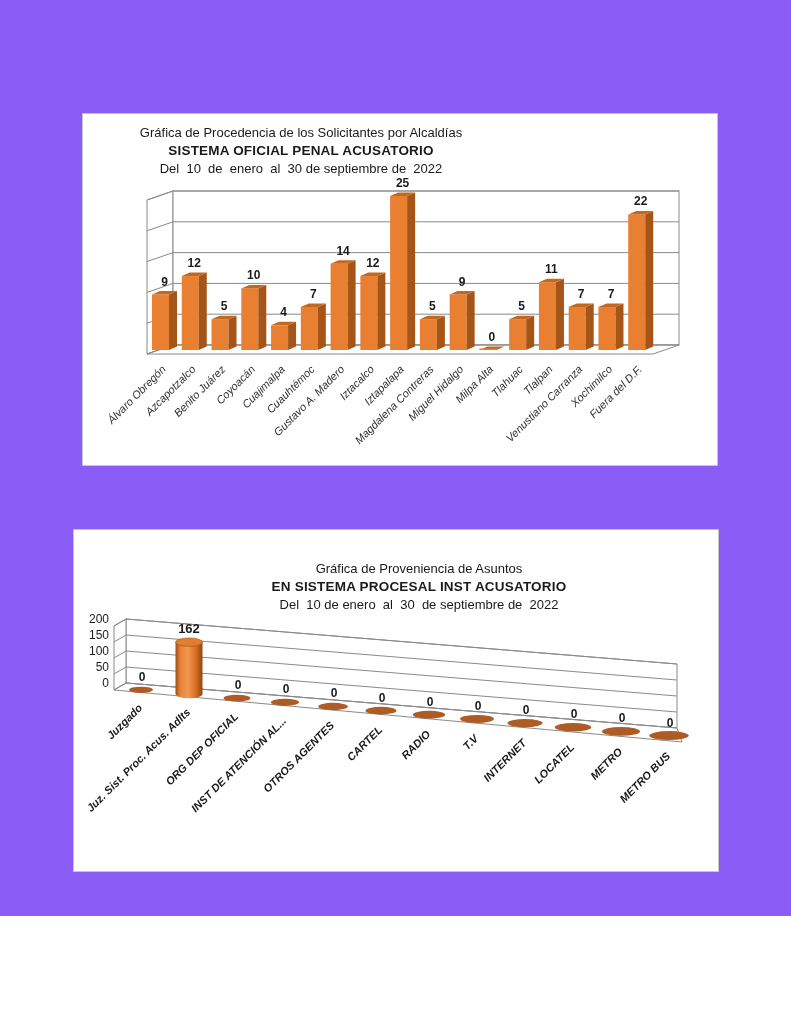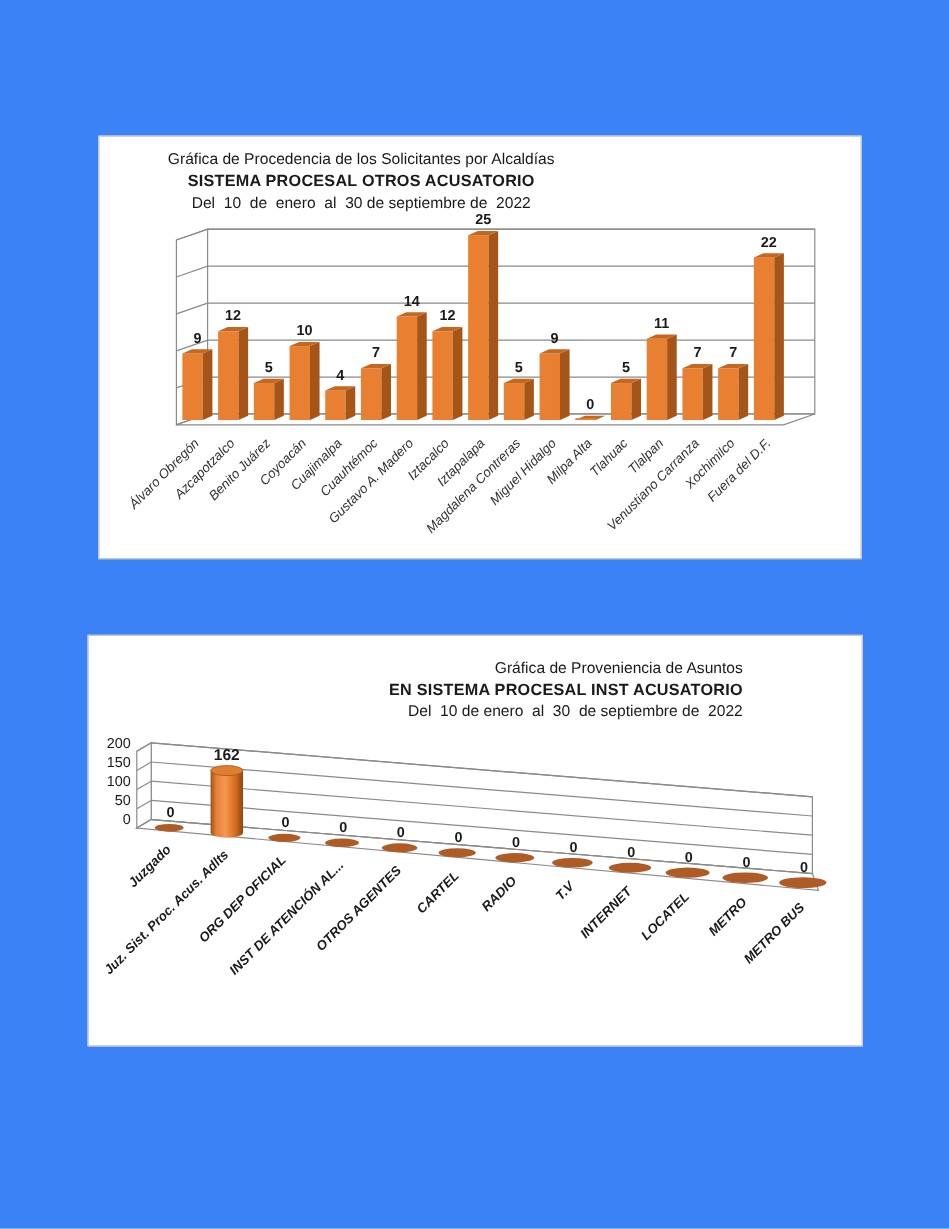--- a/index.html
+++ b/index.html
@@ -1,16 +1,16 @@
 <!DOCTYPE html>
 <html><head>
 <meta charset="utf-8">
 <style>
   html,body{margin:0;padding:0;background:#ffffff;}
-  .page{position:relative;width:791px;height:1024px;background:#3b82f6;overflow:hidden;
+  .page{position:relative;width:791px;height:916px;background:#8b5cf6;overflow:hidden;
         font-family:"Liberation Sans", sans-serif;}
   .chart-box{position:absolute;background:#ffffff;border:1.5px solid #c6c6c6;}
   .box1{left:82px;top:113px;width:634px;height:351px;}
   .box2{left:73px;top:529px;width:644px;height:341px;}
   .title-block{position:absolute;text-align:center;color:#1a1a1a;}
   .t-line{white-space:pre;line-height:18px;}
   .t-reg{font-size:13px;font-weight:400;}
   .t-bold{font-size:13.5px;font-weight:700;letter-spacing:.2px;}
   svg{position:absolute;left:0;top:0;}
   svg text{font-family:"Liberation Sans", sans-serif;}
@@ -21,21 +21,21 @@
   .ytick{font-size:12px;fill:#1a1a1a;}
 </style>
 </head>
 <body>
 
 <div class="page">
 
   <div class="chart-box box1">
     <div class="title-block" style="left:8px;top:10px;width:420px;">
       <div class="t-line t-reg">Gráfica de Procedencia de los Solicitantes por Alcaldías</div>
-      <div class="t-line t-bold">SISTEMA PROCESAL OTROS ACUSATORIO</div>
+      <div class="t-line t-bold">SISTEMA OFICIAL PENAL ACUSATORIO</div>
       <div class="t-line t-reg">Del  10  de  enero  al  30 de septiembre de  2022</div>
     </div>
     <svg id="svg-chart1" width="634" height="351" viewBox="82 113 634 351">
         <g stroke="#8a8a8a" stroke-width="1" fill="white">
           <polygon points="146,199 172,190 172,344 146,353"></polygon>
           <rect x="172" y="190" width="506" height="154"></rect>
           <polygon points="146,353 652,353 678,344 172,344"></polygon>
         </g>
         <g stroke="#8a8a8a" stroke-width="1">
           <line x1="172" y1="344" x2="678" y2="344"></line>
@@ -138,21 +138,21 @@
           <text x="522.6764705882354" y="369" text-anchor="end" class="cat-label" transform="rotate(-45 522.6764705882354 369)">Tlahuac</text>
           <text x="552.4411764705883" y="369" text-anchor="end" class="cat-label" transform="rotate(-45 552.4411764705883 369)">Tlalpan</text>
           <text x="582.2058823529412" y="369" text-anchor="end" class="cat-label" transform="rotate(-45 582.2058823529412 369)">Venustiano Carranza</text>
           <text x="611.9705882352941" y="369" text-anchor="end" class="cat-label" transform="rotate(-45 611.9705882352941 369)">Xochimilco</text>
           <text x="641.7352941176471" y="369" text-anchor="end" class="cat-label" transform="rotate(-45 641.7352941176471 369)">Fuera del D.F.</text>
         </g>
       </svg>
   </div>
 
   <div class="chart-box box2">
-    <div class="title-block" style="left:145px;top:18px;width:400px;text-align:right;">
+    <div class="title-block" style="left:145px;top:30px;width:400px;">
       <div class="t-line t-reg">Gráfica de Proveniencia de Asuntos</div>
       <div class="t-line t-bold">EN SISTEMA PROCESAL INST ACUSATORIO</div>
       <div class="t-line t-reg">Del  10 de enero  al  30  de septiembre de  2022</div>
     </div>
     <svg id="svg-chart2" width="644" height="341" viewBox="73 529 644 341">
         <defs>
           <linearGradient id="cylGrad" x1="0" y1="0" x2="1" y2="0">
             <stop offset="0%" stop-color="#A04F12"></stop>
             <stop offset="18%" stop-color="#E8813A"></stop>
             <stop offset="45%" stop-color="#F2984F"></stop>

